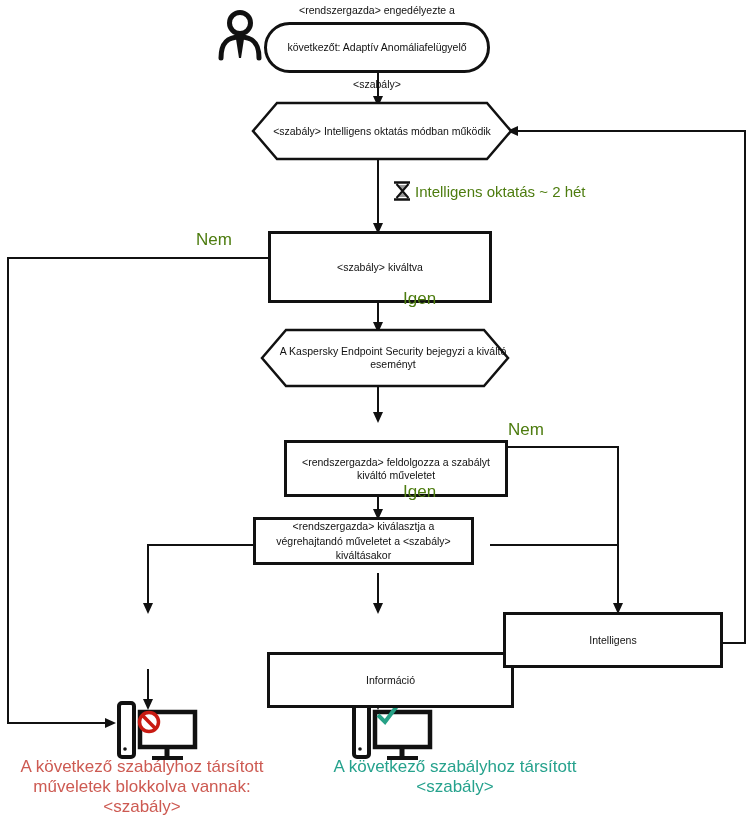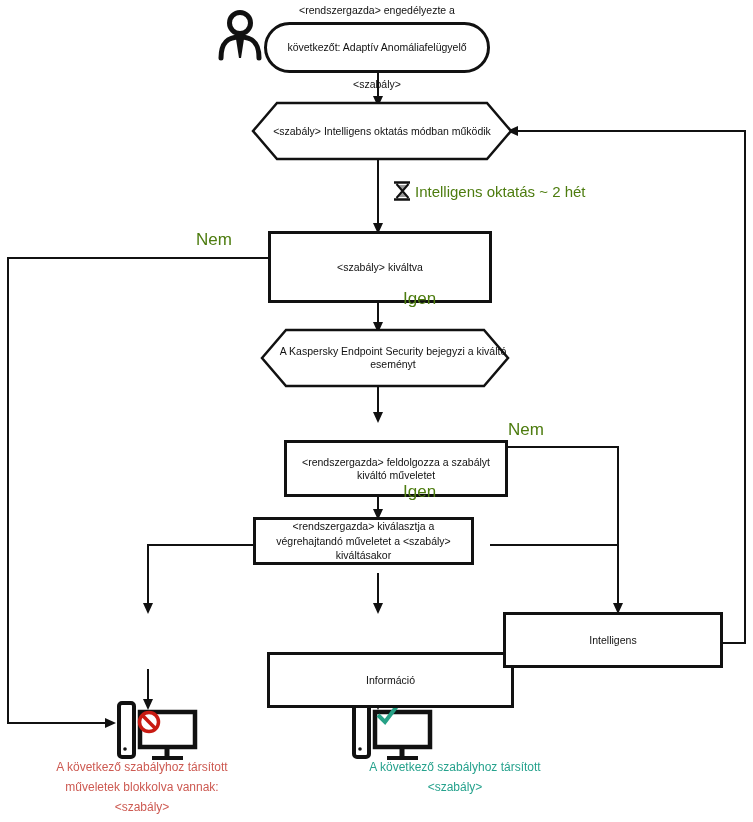--- a/index.html
+++ b/index.html
@@ -20,21 +20,21 @@
     font-size:10.5px;line-height:13px;background:transparent;
   }
   .stadium{border-radius:28px;}
   .ln{display:block;white-space:nowrap;}
   .edge-label{
     position:absolute;z-index:2;font-size:17px;line-height:20px;
     white-space:nowrap;color:#4d7c0f;
   }
   .result-text{
     position:absolute;z-index:2;width:266px;text-align:center;
-    font-size:12px;line-height:20px;
+    font-size:17px;line-height:20px;
   }
 </style>
 </head>
 <body>
 
 <div id="canvas">
 
   <svg id="svg-layer" width="753" height="822" viewBox="0 0 753 822">
     <defs>
       <marker id="arr" markerUnits="userSpaceOnUse" markerWidth="12" markerHeight="10" refX="1" refY="5" orient="auto">

